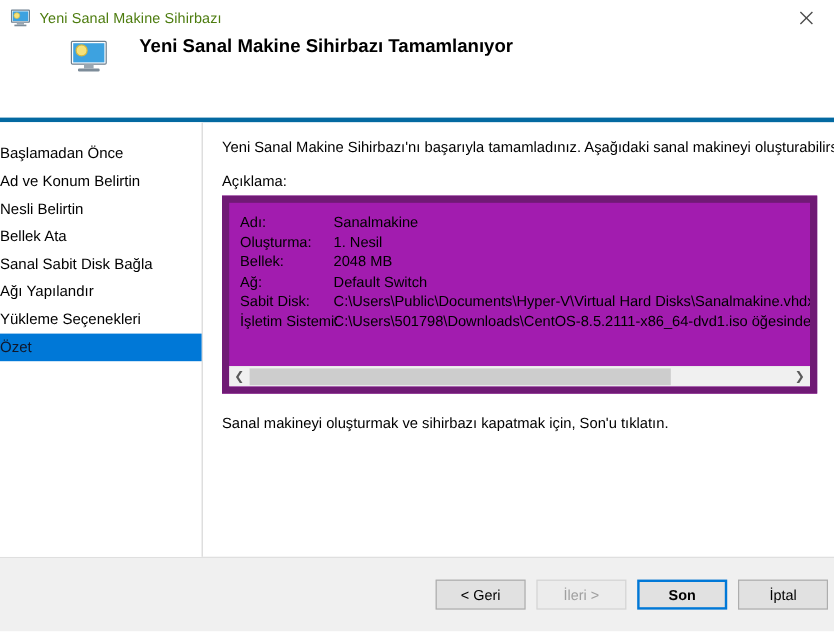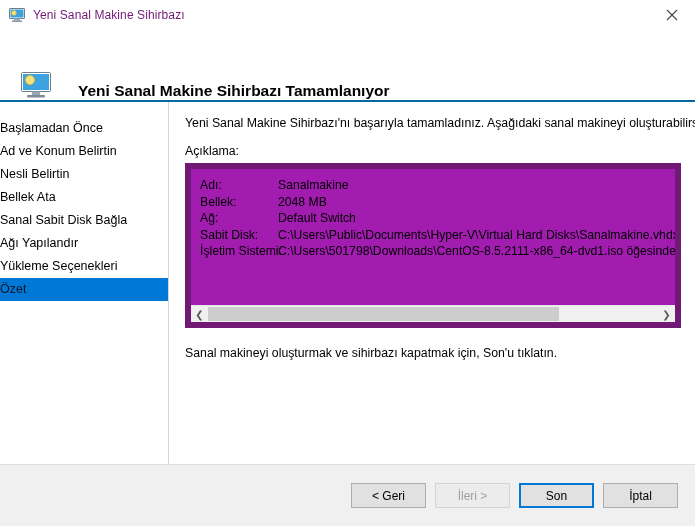--- a/index.html
+++ b/index.html
@@ -28,45 +28,46 @@
   }
   .titlebar-icon {
     width: 16px;
     height: 16px;
     margin-left: 9px;
     margin-right: 8px;
     flex: none;
   }
   .titlebar-title {
     font-size: 12px;
-    color: #701a75;
+    color: #4d7c0f;
     letter-spacing: .1px;
     white-space: nowrap;
   }
   .titlebar-close {
     position: absolute;
     right: 0;
     top: 0;
     width: 46px;
     height: 30px;
     display: flex;
     align-items: center;
     justify-content: center;
   }
   .titlebar-close svg { display: block; }
 
   
   .header {
     height: 72px;
     background: #ffffff;
     display: flex;
-    align-items: flex-end;
-    border-bottom: 2px solid #0369a1;
-    box-sizing: border-box;
-    flex: none;
+    align-items: flex-start;
+    border-bottom: 4px solid #0369a1;
+    box-sizing: border-box;
+    flex: none;
+    padding-left: 38px;
   }
   .header-icon {
     width: 32px;
     height: 32px;
     margin-left: 20px;
     margin-right: 26px;
     flex: none;
   }
   .header-title {
     font-size: 15.5px;
@@ -202,21 +203,21 @@
 
   
   .footer {
     height: 62px;
     background: #f0f0f0;
     border-top: 1px solid #dfdfdf;
     box-sizing: border-box;
     display: flex;
     align-items: center;
     justify-content: flex-end;
-    padding-right: 17px;
+    padding-right: 5px;
   }
   .btn {
     width: 75px;
     height: 25px;
     margin-left: 9px;
     font-family: "Liberation Sans", sans-serif;
     font-size: 12px;
     color: #000000;
     background: #e1e1e1;
     border: 1px solid #adadad;
@@ -227,20 +228,21 @@
     white-space: nowrap;
   }
   .btn.disabled {
     color: #a0a0a0;
     background: #ececec;
     border-color: #d4d4d4;
   }
   .btn.focused {
     border: 2px solid #0078d7;
     background: #e1e1e1;
+    font-weight: bold;
   }
 </style>
 </head>
 <body>
 
 <div class="titlebar">
   <span class="titlebar-icon">
     <svg width="16" height="16" viewBox="0 0 16 16">
       <rect x="0.5" y="1.5" width="15" height="10" rx="0.5" fill="#ffffff" stroke="#6d7f8e"></rect>
       <rect x="1.5" y="2.5" width="13" height="8" fill="#3da2e0"></rect>
@@ -288,20 +290,24 @@
     <p class="intro-text">Yeni Sanal Makine Sihirbazı'nı başarıyla tamamladınız. Aşağıdaki sanal makineyi oluşturabilirsiniz.</p>
     <p class="desc-label">Açıklama:</p>
 
     <div class="summary-box">
       <div class="summary-list">
         <div class="summary-row">
           <span class="summary-key">Adı:</span>
           <span class="summary-val">Sanalmakine</span>
         </div>
         <div class="summary-row">
+          <span class="summary-key">Oluşturma:</span>
+          <span class="summary-val">1. Nesil</span>
+        </div>
+        <div class="summary-row">
           <span class="summary-key">Bellek:</span>
           <span class="summary-val">2048 MB</span>
         </div>
         <div class="summary-row">
           <span class="summary-key">Ağ:</span>
           <span class="summary-val">Default Switch</span>
         </div>
         <div class="summary-row">
           <span class="summary-key">Sabit Disk:</span>
           <span class="summary-val">C:\Users\Public\Documents\Hyper-V\Virtual Hard Disks\Sanalmakine.vhdx (VHDX, dinamik olarak genişletiliyor)</span>

